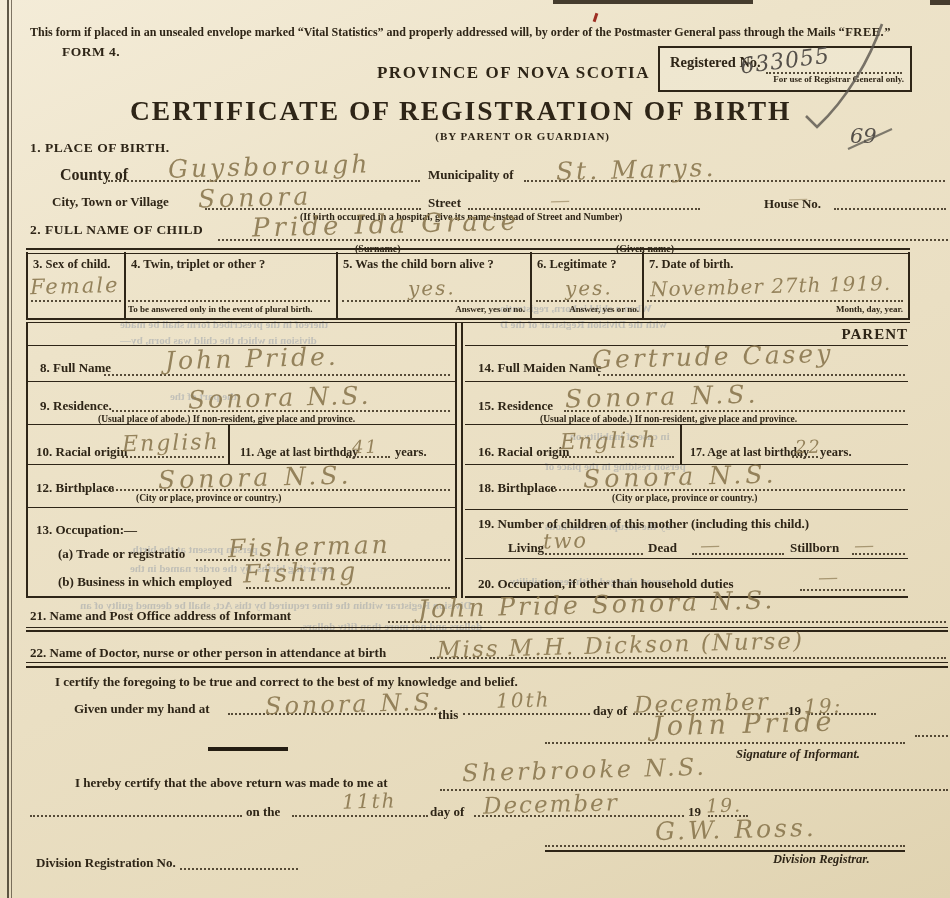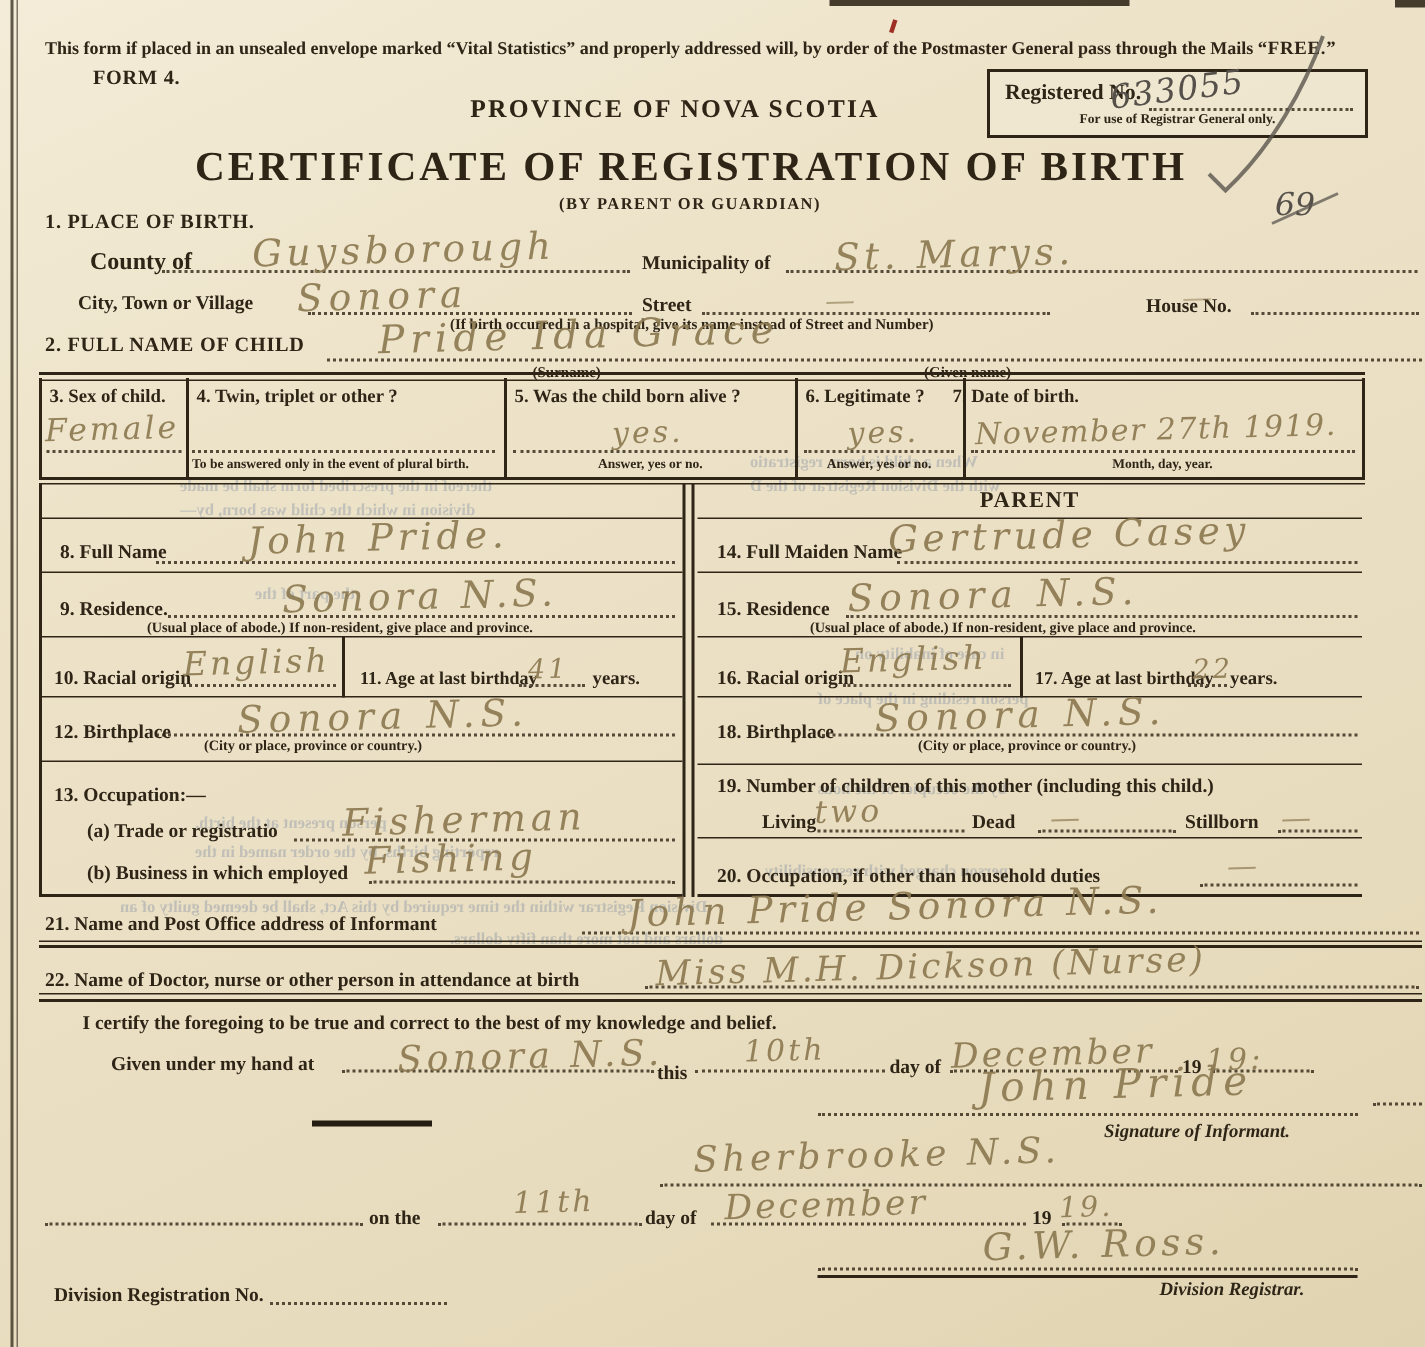--- a/index.html
+++ b/index.html
@@ -1,21 +1,21 @@
 <!DOCTYPE html>
 <html><head>
 <meta charset="utf-8">
 <style>
   html,body{margin:0;padding:0;background:#777;}
   #page{position:relative;width:950px;height:898px;overflow:hidden;
     background:linear-gradient(155deg,#f4ecd8 0%,#ede3c9 28%,#eadfc3 55%,#e6dabb 80%,#e0d3b1 100%);
     font-family:"Liberation Serif","DejaVu Serif",serif;color:#2e2517;}
   .t{position:absolute;white-space:nowrap;}
   .b{font-weight:700;}
-  .c{text-align:center;}
+  .c{text-align:right;}
   .dl{position:absolute;height:0;border-bottom:2px dotted rgba(52,41,24,.82);}
   .hr{position:absolute;background:#2e2517;height:1.3px;}
   .hr2{position:absolute;background:#2e2517;height:2.2px;}
   .vl{position:absolute;background:#2e2517;width:1.6px;}
   .hw{position:absolute;font-family:"DejaVu Serif",serif;font-style:italic;
       color:#8d7a52;white-space:nowrap;letter-spacing:2px;transform:rotate(-1.5deg);opacity:.92;}
   .pen{position:absolute;font-family:"DejaVu Serif",serif;font-style:italic;
       color:#55504a;white-space:nowrap;}
   .ghost{position:absolute;transform:scaleX(-1);color:rgba(96,115,152,.30);
       font-weight:700;font-size:11px;white-space:nowrap;filter:blur(.3px);}
@@ -115,21 +115,21 @@
   <span class="t b" style="left:343px;top:257px;font-size:12.5px">5. Was the child born alive ?</span>
   <span class="hw" style="left:408px;top:276px;font-size:20px">yes.</span>
   <i class="dl" style="left:342px;top:300px;width:183px"></i>
   <span class="t b c" style="left:342px;top:304px;width:183px;font-size:9px">Answer, yes or no.</span>
 
   <span class="t b" style="left:537px;top:257px;font-size:12.5px">6. Legitimate ?</span>
   <span class="hw" style="left:565px;top:276px;font-size:20px">yes.</span>
   <i class="dl" style="left:536px;top:300px;width:100px"></i>
   <span class="t b c" style="left:533px;top:304px;width:106px;font-size:9px">Answer, yes or no.</span>
 
-  <span class="t b" style="left:635px;top:257px;font-size:12.5px">7. Date of birth.</span>
+  <span class="t b" style="left:649px;top:257px;font-size:12.5px">7. Date of birth.</span>
   <span class="hw" style="left:650px;top:274px;font-size:20px;letter-spacing:1px">November 27th 1919.</span>
   <i class="dl" style="left:647px;top:300px;width:256px"></i>
   <span class="t b c" style="left:647px;top:304px;width:256px;font-size:9px">Month, day, year.</span>
 
   <i class="hr2" style="left:26px;top:318px;width:884px"></i>
   <i class="hr" style="left:26px;top:322px;width:884px"></i>
 
   <i class="vl" style="left:26px;top:322px;height:276px"></i>
   <i class="vl" style="left:455px;top:322px;height:276px"></i>
   <i class="vl" style="left:461px;top:322px;height:276px"></i>
@@ -243,20 +243,21 @@
   <span class="t b" style="left:788px;top:703px;font-size:13px">19</span>
   <i class="dl" style="left:808px;top:713px;width:68px"></i>
   <span class="hw" style="left:804px;top:694px;font-size:20px">19:</span>
 
   <i class="strip" style="left:208px;top:747px;width:80px;height:3.5px;background:#241d12"></i>
   <i class="dl" style="left:545px;top:742px;width:360px"></i>
   <i class="dl" style="left:915px;top:735px;width:33px"></i>
   <span class="hw" style="left:652px;top:708px;font-size:27px;letter-spacing:4px">John Pride</span>
   <span class="t cap" style="left:736px;top:747px;font-size:12.5px">Signature of Informant.</span>
 
+  <span class="t b" style="left:75px;top:775px;font-size:13px">I hereby certify that the above return was made to me at</span>
   <i class="dl" style="left:440px;top:789px;width:508px"></i>
   <span class="hw" style="left:462px;top:756px;font-size:24px;letter-spacing:3px">Sherbrooke N.S.</span>
 
   <i class="dl" style="left:30px;top:815px;width:212px"></i>
   <span class="t b" style="left:246px;top:804px;font-size:13px">on the</span>
   <i class="dl" style="left:292px;top:815px;width:136px"></i>
   <span class="hw" style="left:342px;top:789px;font-size:20px">11th</span>
   <span class="t b" style="left:430px;top:804px;font-size:13px">day of</span>
   <i class="dl" style="left:474px;top:815px;width:210px"></i>
   <span class="hw" style="left:483px;top:791px;font-size:23px;letter-spacing:2px">December</span>

